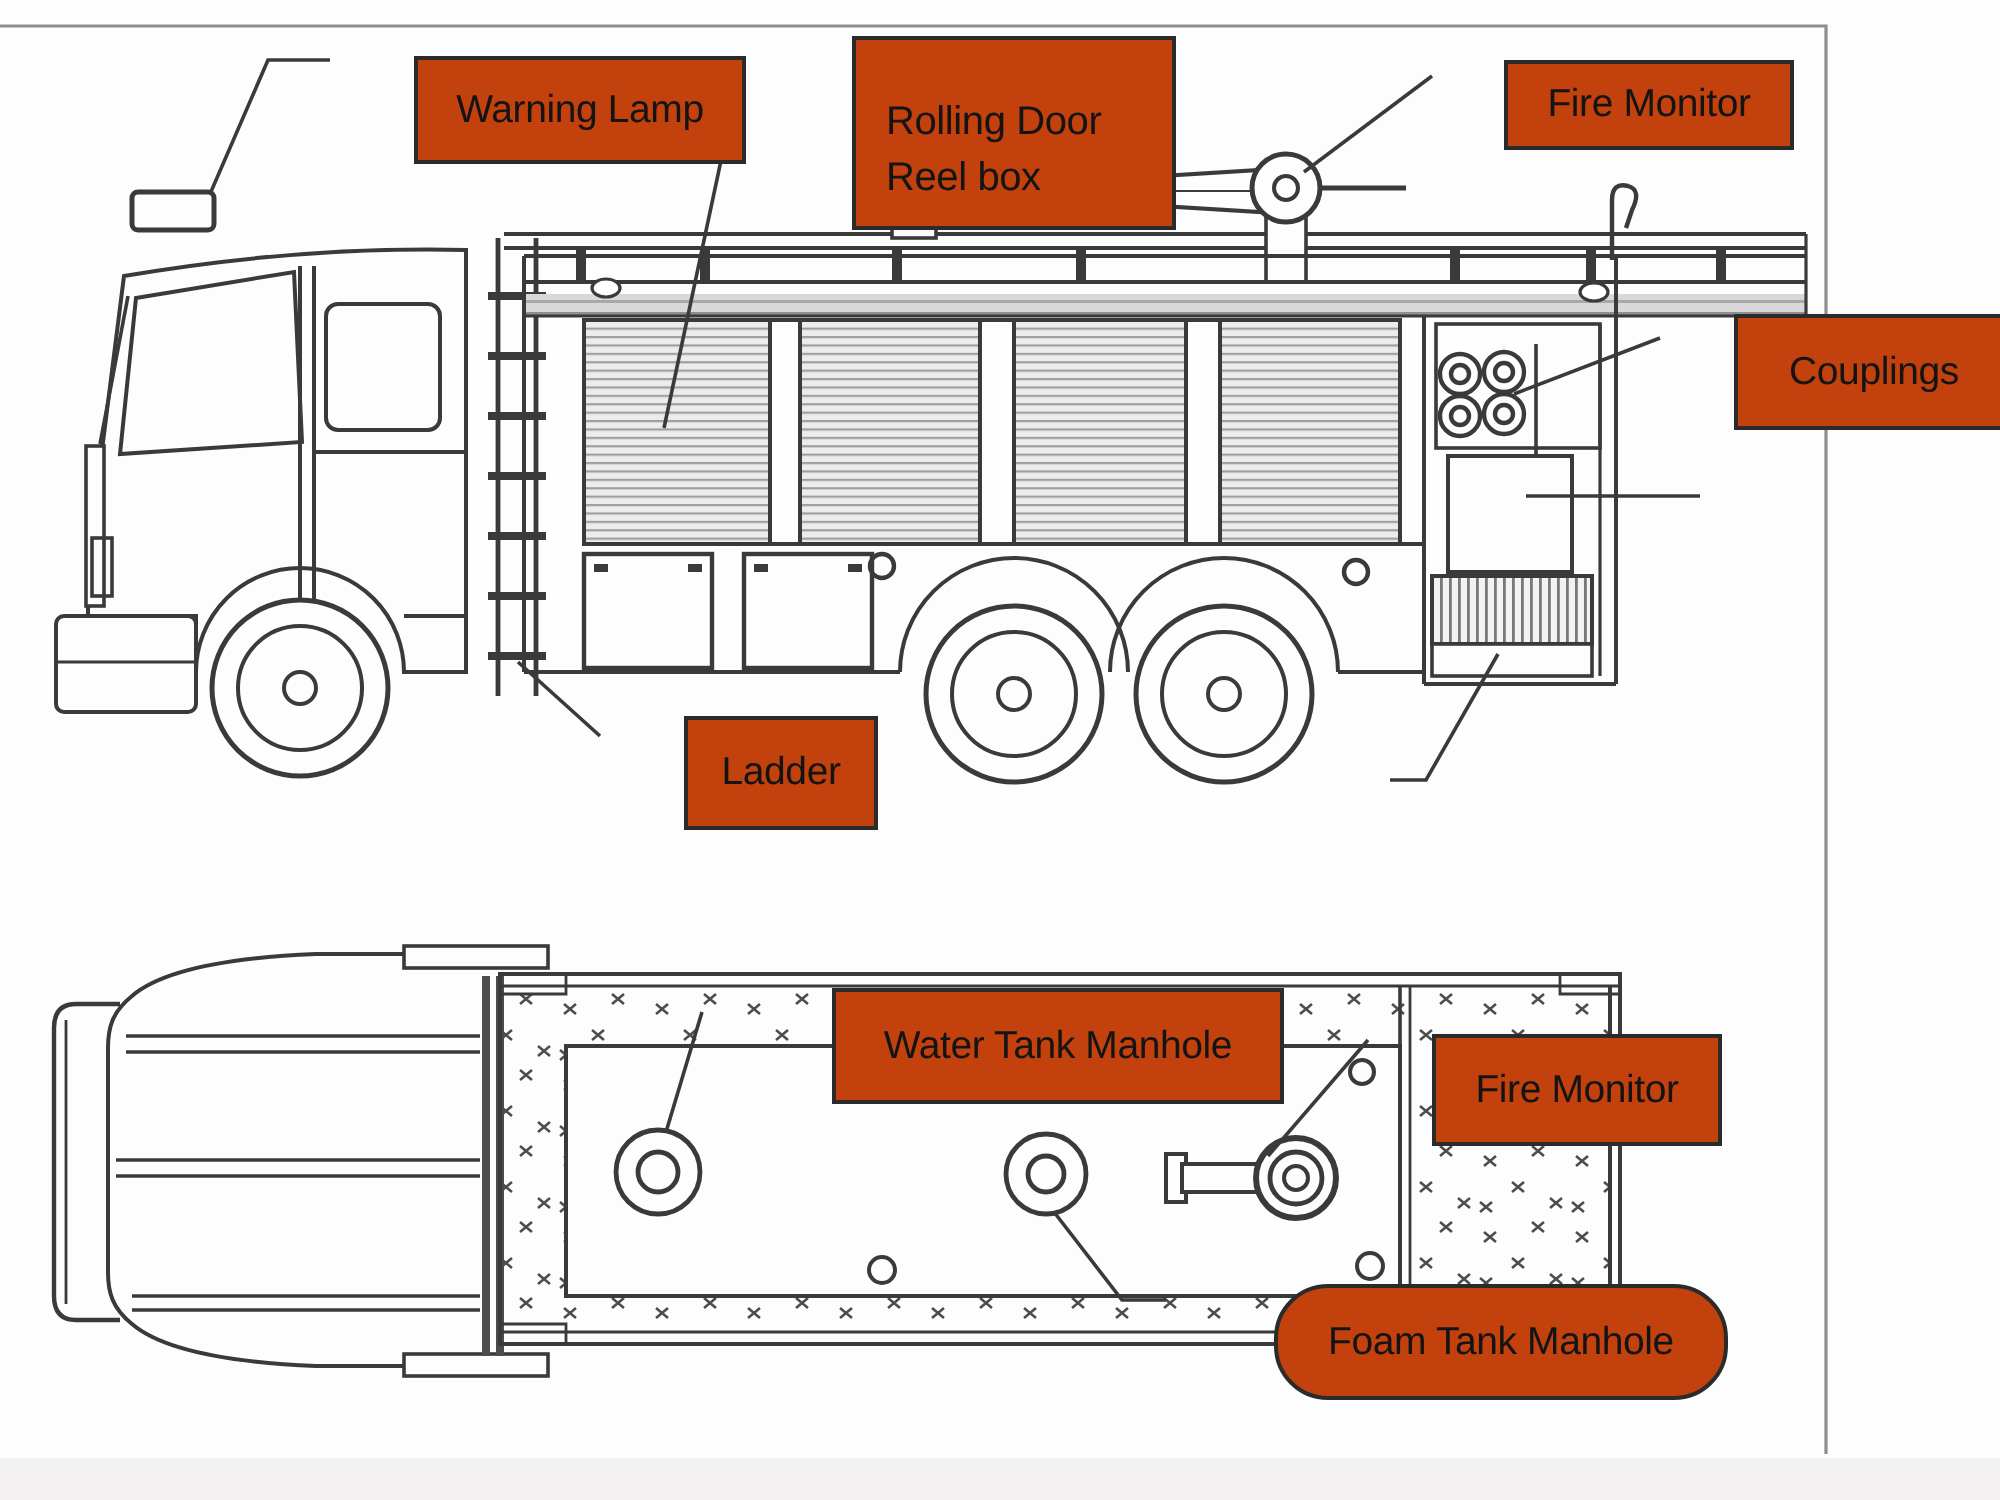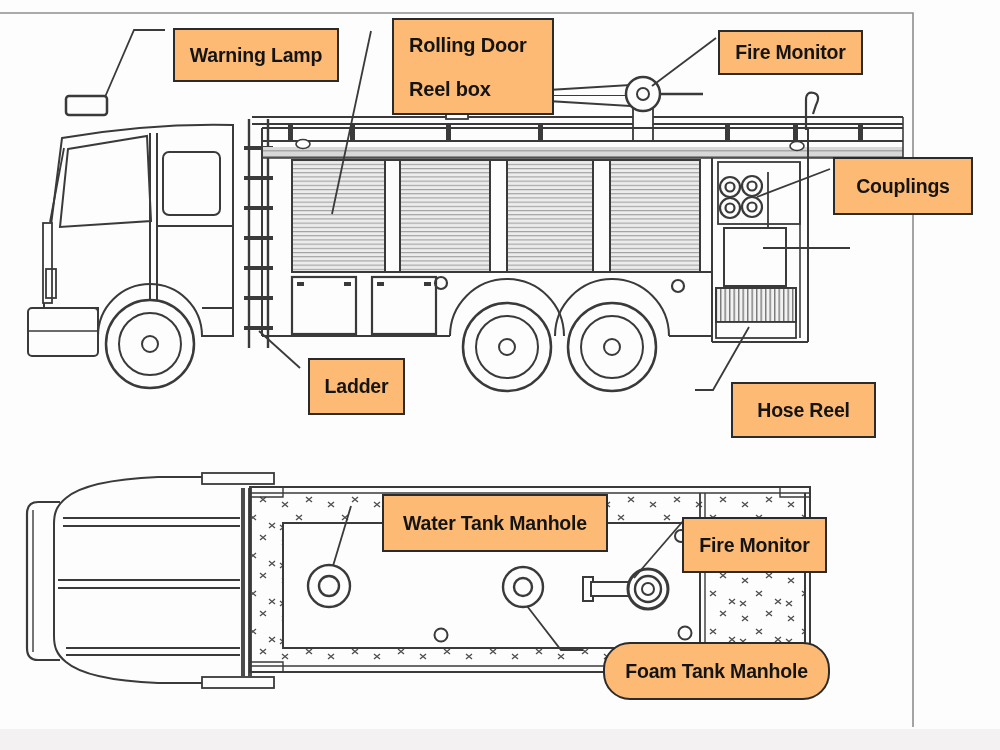--- a/index.html
+++ b/index.html
@@ -2,28 +2,28 @@
 <html><head>
 <meta charset="utf-8">
 <style>
   html,body{margin:0;padding:0;background:#ffffff;}
   .stage{
     position:relative;width:1000px;height:750px;background:#fdfdfd;overflow:hidden;
     font-family:"Liberation Sans", sans-serif;
   }
   .stage svg{position:absolute;left:0;top:0;}
   .lbl{
-    position:absolute;background:#fdba74;border:2px solid #2b2b2b;
+    position:absolute;background:#c2410c;border:2px solid #2b2b2b;
     display:flex;align-items:center;justify-content:center;
-    font-weight:bold;font-size:19.5px;color:#141414;letter-spacing:-0.2px;
-    box-sizing:border-box;z-index:5;white-space:nowrap;
+    font-weight:normal;font-size:19.5px;color:#141414;letter-spacing:-0.2px;
+    box-sizing:border-box;z-index:5;white-space:nowrap;margin-left:34px;
   }
   .lbl.two-line{
     flex-direction:column;align-items:flex-start;justify-content:space-between;
-    padding:14px 8px 12px 15px;font-size:20px;
+    padding:30px 8px 12px 15px;font-size:20px;
   }
   
   #lbl-warning-lamp       {left:173px;top:28px; width:166px;height:54px;}
   #lbl-rolling-door       {left:392px;top:18px; width:162px;height:97px;}
   #lbl-fire-monitor-side  {left:718px;top:30px; width:145px;height:45px;}
   #lbl-couplings          {left:833px;top:157px;width:140px;height:58px;}
   #lbl-fire-pump          {left:852px;top:232px;width:143px;height:58px;}
   #lbl-ladder             {left:308px;top:358px;width:97px; height:57px;}
   #lbl-hose-reel          {left:731px;top:382px;width:145px;height:56px;}
   #lbl-water-tank-manhole {left:382px;top:494px;width:226px;height:58px;}
@@ -292,23 +292,20 @@
 
   <div class="lbl" id="lbl-couplings">
     <span>Couplings</span>
   </div>
 
 
   <div class="lbl" id="lbl-ladder">
     <span>Ladder</span>
   </div>
 
-  <div class="lbl" id="lbl-hose-reel">
-    <span>Hose Reel</span>
-  </div>
 
   <div class="lbl" id="lbl-water-tank-manhole">
     <span>Water Tank Manhole</span>
   </div>
 
   <div class="lbl" id="lbl-fire-monitor-top">
     <span>Fire Monitor</span>
   </div>
 
   <div class="lbl" id="lbl-foam-tank-manhole">

